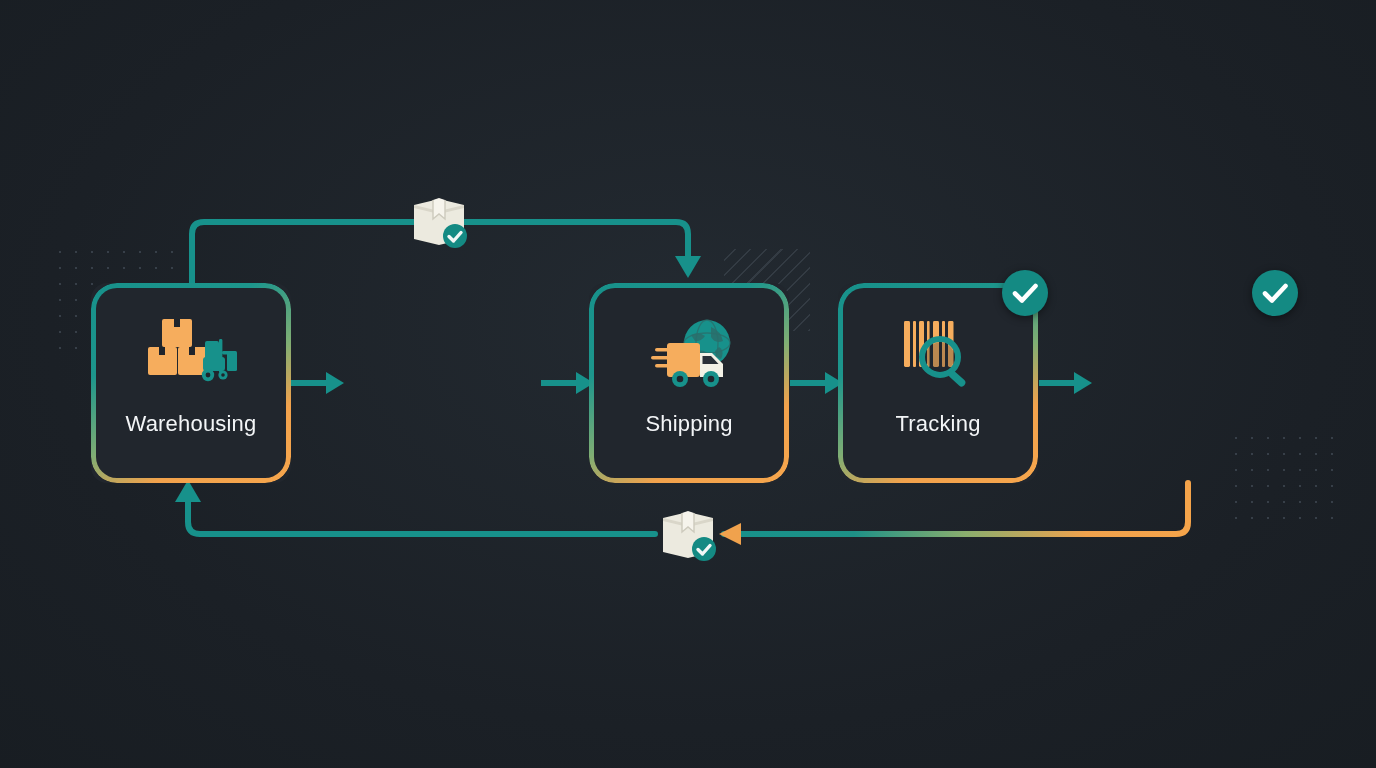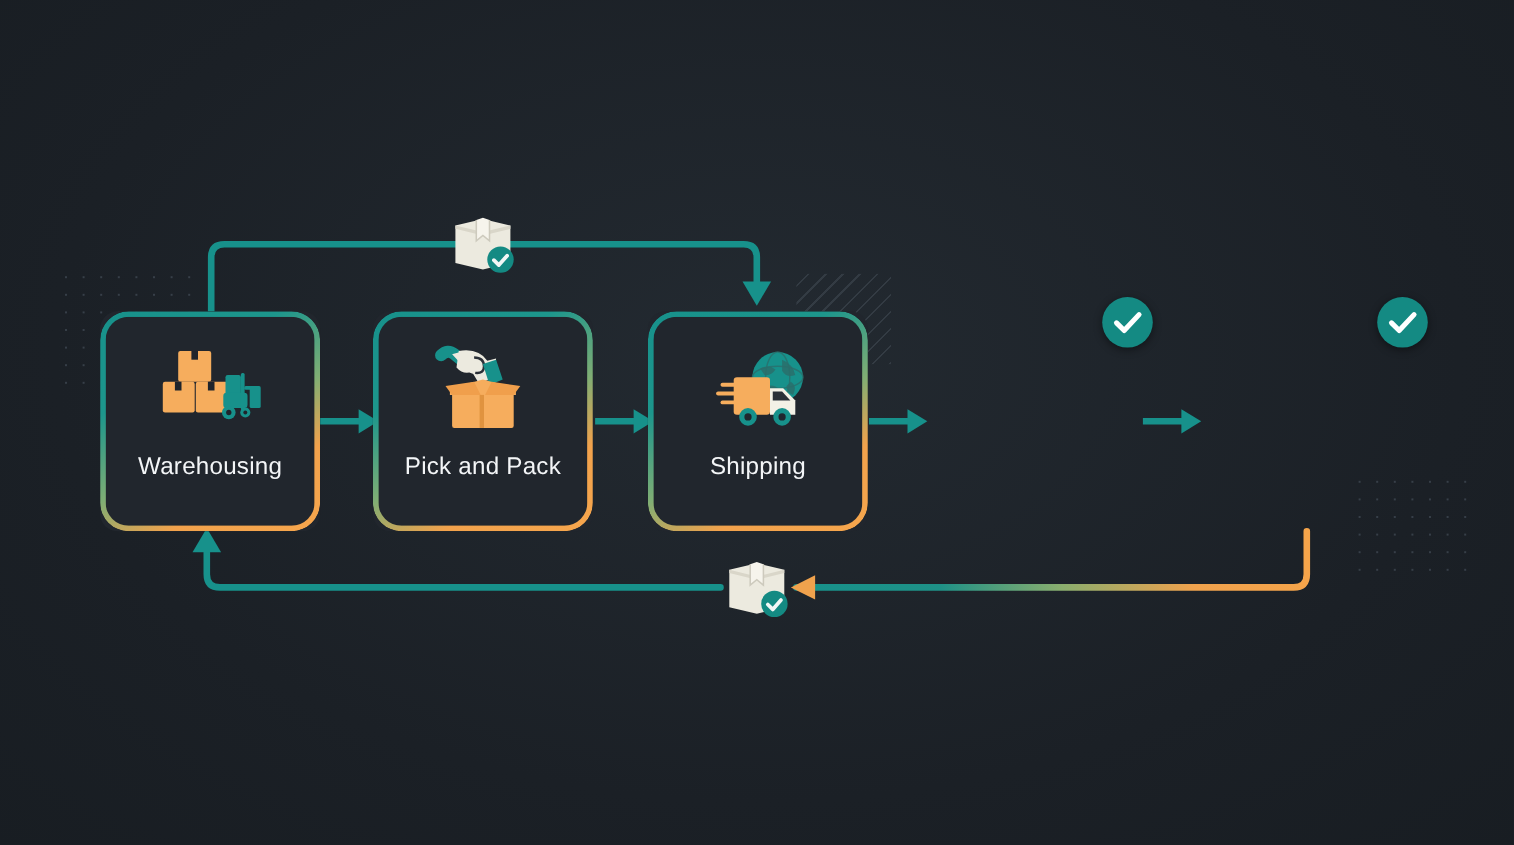--- a/index.html
+++ b/index.html
@@ -190,37 +190,20 @@
           <circle cx="65" cy="62" r="6.2"></circle>
           <circle cx="80" cy="62" r="4.6"></circle>
         </g>
         <circle cx="65" cy="62" r="2.4" fill="#1f242b"></circle>
         <circle cx="80" cy="62" r="1.8" fill="#1f242b"></circle>
       </svg>
     </div>
     <div class="card-label">Warehousing</div>
   </div>
 
-  <div class="card" id="card-1">
-    <div class="card-icon">
-      <svg viewBox="0 0 96 84" width="96" height="84">
-        <path d="M10 10 q6 -6 12 -1 l10 8" stroke="#17918b" stroke-width="11" fill="none" stroke-linecap="round"></path>
-        <path d="M20 9 q14 -5 24 4 q8 7 2 12 q-6 5 -12 -1" fill="#eceadf"></path>
-        <path d="M26 6 q18 -3 26 9 l8 -2 l-2 18 l-14 4 l-6 -10 q-8 3 -14 -4 z" fill="#eceadf"></path>
-        <path d="M40 12 q9 0 9 8 q0 7 -8 6" fill="none" stroke="#2b3038" stroke-width="2.2"></path>
-        <path d="M48 18 l12 -4 l6 18 l-12 5 z" fill="#17918b"></path>
-        <path d="M18 40 L48 32 L78 40 L78 46 L18 46 Z" fill="#f6ad5d"></path>
-        <path d="M20 46 h56 v28 a2 2 0 0 1 -2 2 H22 a2 2 0 0 1 -2 -2 z" fill="#f6ad5d"></path>
-        <rect x="45" y="46" width="4" height="30" fill="#e0933f"></rect>
-        <path d="M20 46 L46 46 L40 34 L14 38 Z" fill="#f09f4c"></path>
-        <path d="M76 46 L50 46 L56 34 L82 38 Z" fill="#f09f4c"></path>
-      </svg>
-    </div>
-    <div class="card-label">Pick and Pack</div>
-  </div>
 
   <div class="card" id="card-2">
     <div class="card-icon">
       <svg viewBox="0 0 96 84" width="96" height="84">
         <circle cx="66" cy="30" r="23" fill="#17918b"></circle>
         <g fill="#2a6f6c" opacity=".85">
           <path d="M50 22 q8 -4 14 1 q-4 6 -10 5 z"></path>
           <path d="M70 14 q10 4 12 14 q-8 3 -12 -4 z"></path>
           <path d="M56 38 q8 -2 12 4 q-2 8 -10 8 q-6 -4 -2 -12z"></path>
           <path d="M78 34 q6 4 2 12 q-6 -2 -6 -8z"></path>
@@ -239,20 +222,39 @@
         <path d="M61.5 43 h8.5 l7.5 8 h-16 z" fill="#2a3038"></path>
         <circle cx="39" cy="66" r="8" fill="#17918b"></circle>
         <circle cx="39" cy="66" r="3.3" fill="#20262e"></circle>
         <circle cx="70" cy="66" r="8" fill="#17918b"></circle>
         <circle cx="70" cy="66" r="3.3" fill="#20262e"></circle>
       </svg>
     </div>
     <div class="card-label">Shipping</div>
   </div>
 
+  <div class="card" id="card-3">
+    <div class="card-icon">
+      <svg viewBox="0 0 96 84" width="96" height="84">
+        <g fill="#f6ad5d">
+          <rect x="14" y="8" width="6" height="46" rx="1.4"></rect>
+          <rect x="23" y="8" width="3" height="46" rx="1"></rect>
+          <rect x="29" y="8" width="5" height="46" rx="1.4"></rect>
+          <rect x="37" y="8" width="2.6" height="46" rx="1"></rect>
+          <rect x="43" y="8" width="6" height="46" rx="1.4"></rect>
+          <rect x="52" y="8" width="3" height="46" rx="1"></rect>
+          <rect x="58" y="8" width="5.5" height="46" rx="1.4"></rect>
+        </g>
+        <circle cx="50" cy="44" r="18" fill="none" stroke="#17918b" stroke-width="6"></circle>
+        <circle cx="50" cy="44" r="14.5" fill="#20262e" opacity=".28"></circle>
+        <rect x="62" y="56" width="20" height="7.5" rx="3.75" transform="rotate(42 62 56)" fill="#17918b"></rect>
+      </svg>
+    </div>
+    <div class="card-label">Tracking</div>
+  </div>
 
 
   <div class="badge" id="badge-3">
     <svg viewBox="0 0 46 46" width="46" height="46">
       <path d="M13 23.5 L20 30.5 L33.5 16" fill="none" stroke="#ffffff" stroke-width="4.6" stroke-linecap="round" stroke-linejoin="round"></path>
     </svg>
   </div>
   <div class="badge" id="badge-4">
     <svg viewBox="0 0 46 46" width="46" height="46">
       <path d="M13 23.5 L20 30.5 L33.5 16" fill="none" stroke="#ffffff" stroke-width="4.6" stroke-linecap="round" stroke-linejoin="round"></path>

